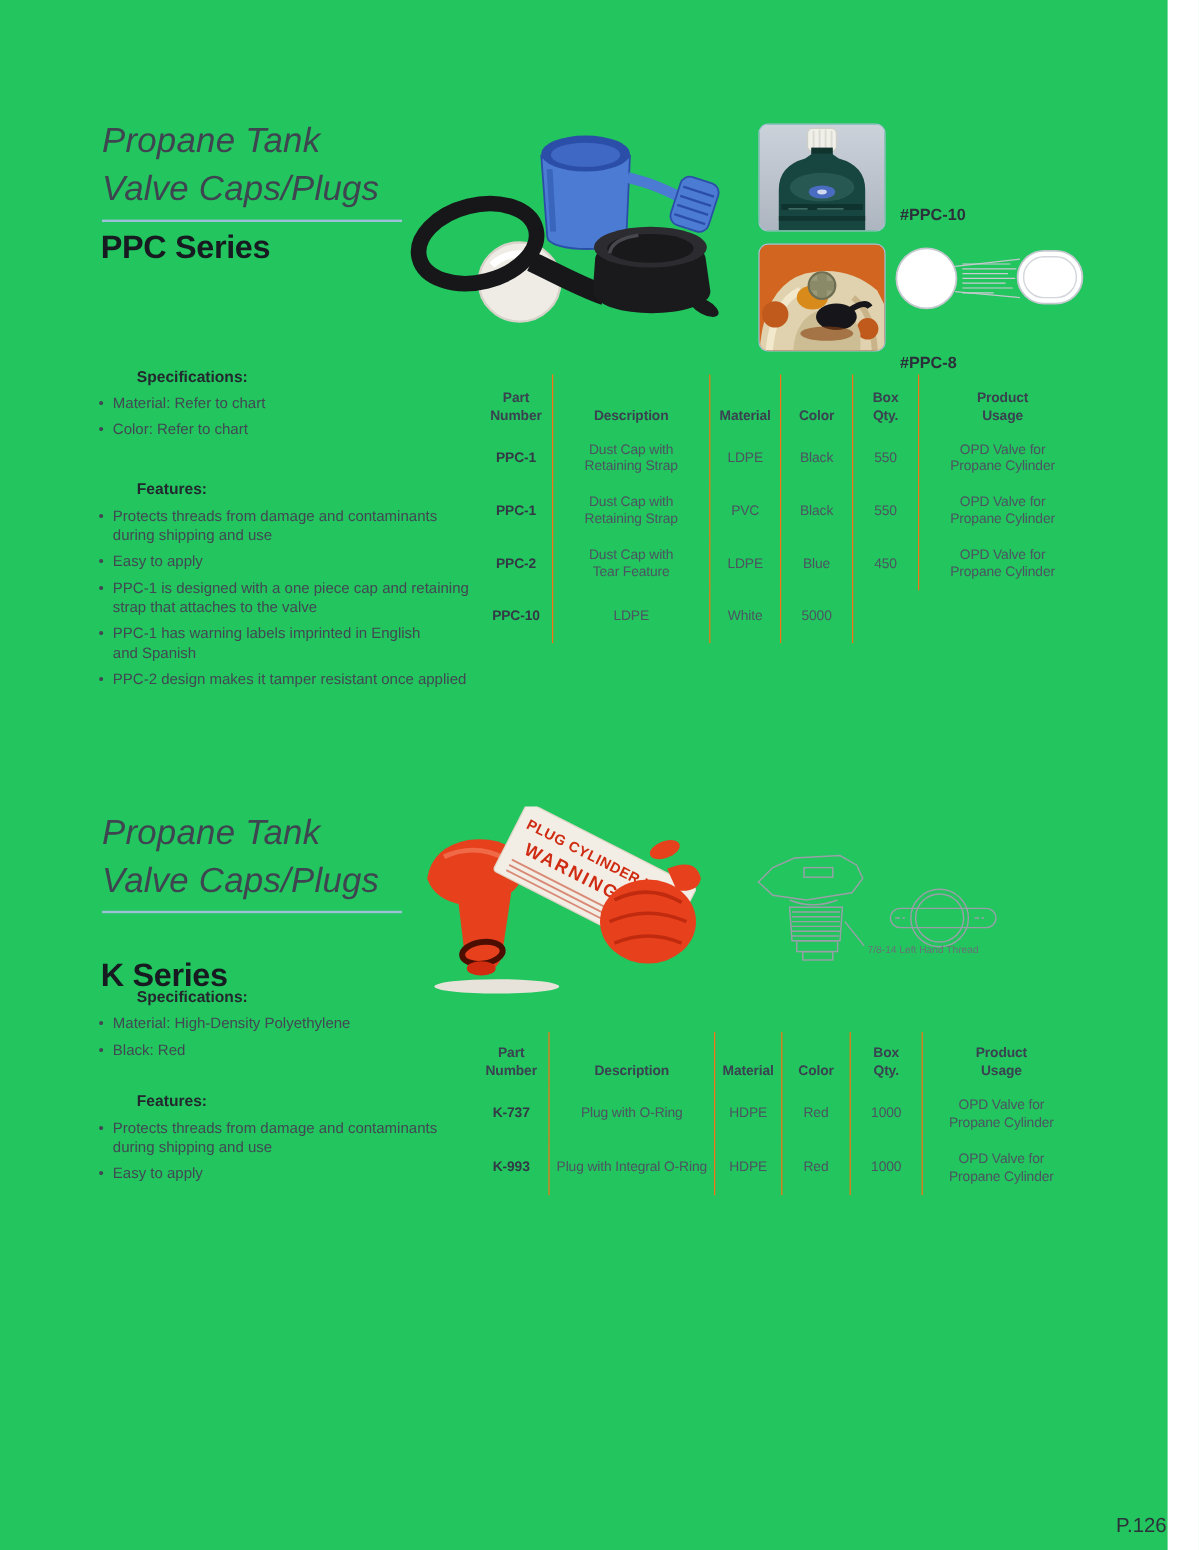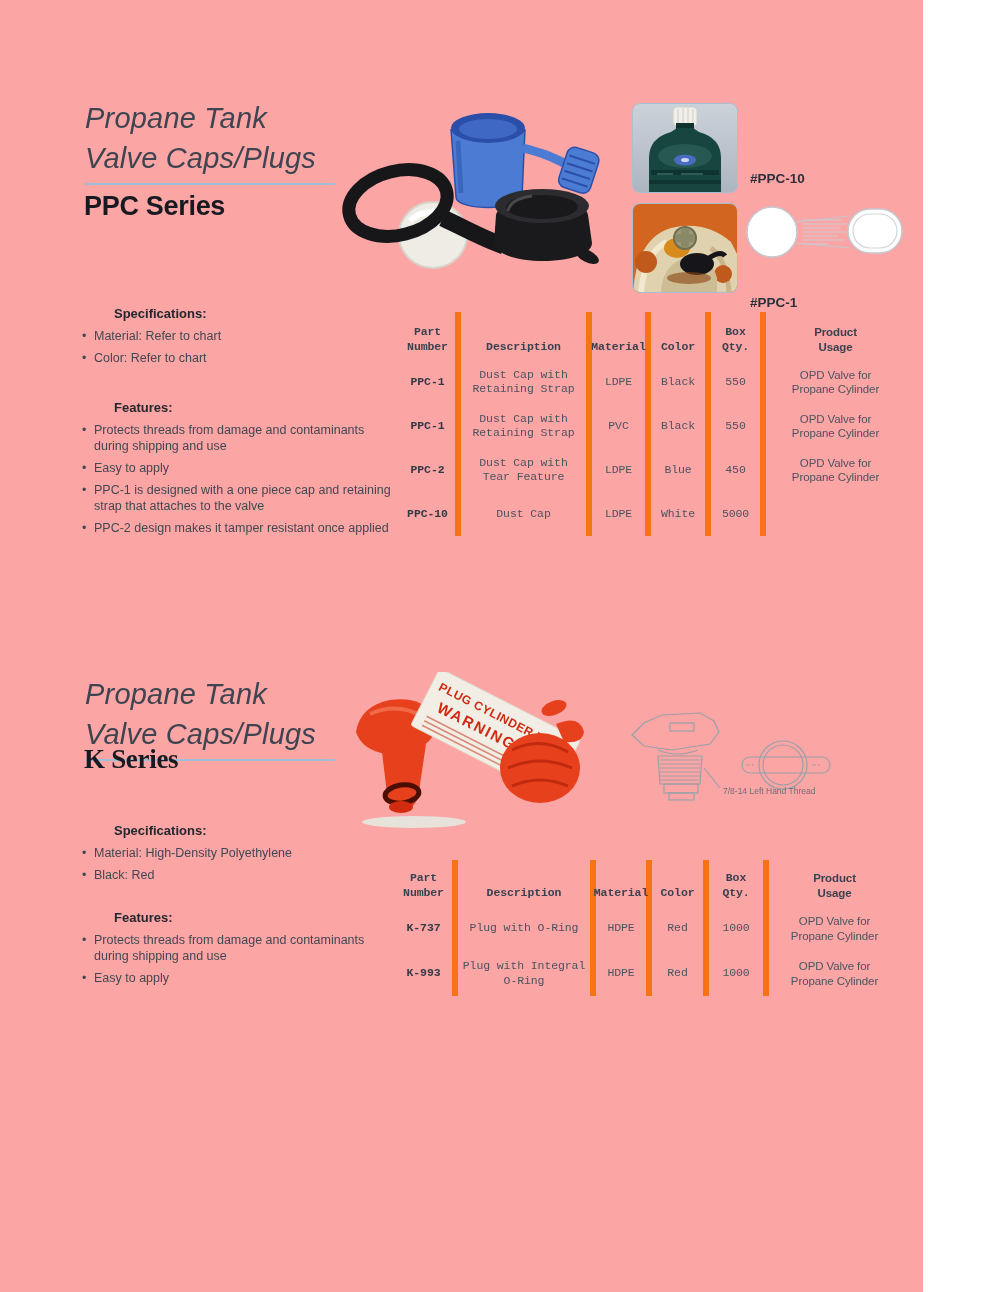--- a/index.html
+++ b/index.html
@@ -1,30 +1,30 @@
 <!DOCTYPE html>
 <html><head>
 <meta charset="utf-8">
 <style>
   html,body{margin:0;padding:0;background:#ffffff;}
   body{font-family:"Liberation Sans",sans-serif;color:#424853;}
-  .page{position:relative;width:903px;height:1292px;background:#fca5a5;overflow:hidden;padding-left:20px;}
+  .page{position:relative;width:973px;height:1292px;background:#22c55e;overflow:hidden;}
   .abs{position:absolute;}
   .title{font-style:italic;font-size:29px;line-height:40px;color:#3e4450;letter-spacing:.2px;}
   .rule{height:2px;background:#9dc0d8;}
   .series{font-size:27px;font-weight:bold;color:#171a20;letter-spacing:-.3px;}
   .blockhead{font-size:13px;font-weight:bold;color:#23272e;margin-bottom:7px;margin-left:32px;}
   .li{position:relative;padding-left:12px;margin-bottom:6px;font-size:12.5px;line-height:16px;color:#424853;white-space:pre-line;}
   .li::before{content:"\2022";position:absolute;left:0;top:0;}
   .photolabel{font-size:13.5px;font-weight:bold;color:#2b303a;margin-top:32px;}
   .photo{border-radius:8px;border:1px solid #a8bfd4;overflow:hidden;}
   .t{display:grid;font-size:11.5px;line-height:14.5px;letter-spacing:-.1px;color:#4d5361;}
   .c{display:flex;align-items:center;justify-content:center;text-align:center;white-space:pre-line;padding:0 3px;}
   .hdr{font-weight:bold;color:#3a4150;align-items:flex-end;padding-bottom:6px;}
-  .sep{border-right:6px solid #f97316;font-family:Liberation Mono, monospace;}
+  .sep{border-right:1px solid #f97316;}
   .part{font-weight:bold;color:#333945;text-align:right;}
   .footer{font-size:17px;color:#2c313a;text-align:center;}
   .artifact{background:#e6d2d2;}
 </style>
 </head>
 <body>
 
 <div class="page">
 
   <div class="abs title" style="left:85px;top:98px;">
@@ -86,21 +86,21 @@
       <path d="M28,88 Q30,60 52,54 Q78,50 84,74 L84,88 Z" fill="#cdbd94"></path>
       <ellipse cx="44" cy="44" rx="13" ry="10" fill="#d88a1a"></ellipse>
       <circle cx="52" cy="34" r="11" fill="#9a9a78" stroke="#6e6e52" stroke-width="2"></circle>
       <rect x="48" y="24" width="8" height="20" rx="2" fill="#8a8a68"></rect>
       <rect x="42" y="30" width="20" height="8" rx="2" fill="#8a8a68"></rect>
       <ellipse cx="64" cy="60" rx="17" ry="11" fill="#16161a"></ellipse>
       <path d="M76,54 Q88,46 92,52" stroke="#16161a" stroke-width="5" fill="none"></path>
       <ellipse cx="56" cy="74" rx="22" ry="6" fill="#8a4312" opacity=".6"></ellipse>
     </svg>
   </div>
-  <div class="abs photolabel" style="left:750px;top:263px;">#PPC-1</div>
+  <div class="abs photolabel" style="left:750px;top:263px;">#PPC-8</div>
 
   <svg class="abs" style="left:744px;top:201px;" width="162" height="62" viewBox="0 0 162 62">
     <circle cx="28" cy="31" r="25" fill="#ffffff" stroke="#c5c8cf" stroke-width="1.5"></circle>
     <path d="M52,21 L106,15 M52,42 L106,47" stroke="#c5c8cf" stroke-width="1"></path>
     <path d="M58,19 L98,19 M58,23 L103,23 M58,27 L96,27 M58,31 L102,31 M58,35 L94,35 M58,39 L100,39 M58,43 L84,43" stroke="#c9ccd2" stroke-width="1"></path>
     <rect x="104" y="8" width="54" height="44" rx="22" fill="#ffffff" stroke="#c5c8cf" stroke-width="1.5"></rect>
     <rect x="109" y="13" width="44" height="34" rx="17" fill="none" stroke="#d3d6db" stroke-width="1.2"></rect>
   </svg>
 
   <div class="abs" style="left:82px;top:306px;width:320px;">
@@ -109,20 +109,22 @@
     <div class="li">Color: Refer to chart</div>
   </div>
 
   <div class="abs" style="left:82px;top:400px;width:330px;">
     <div class="blockhead">Features:</div>
     <div class="li">Protects threads from damage and contaminants
 during shipping and use</div>
     <div class="li">Easy to apply</div>
     <div class="li">PPC-1 is designed with a one piece cap and retaining
 strap that attaches to the valve</div>
+    <div class="li">PPC-1 has warning labels imprinted in English
+and Spanish</div>
     <div class="li">PPC-2 design makes it tamper resistant once applied</div>
   </div>
 
   <div class="abs t" style="left:400px;top:312px;width:505px;grid-template-columns:61px 131px 59px 60px 55px 139px;grid-template-rows:48px 44px 44px 44px 44px;">
     <div class="c hdr sep">Part
 Number</div>
     <div class="c hdr sep">Description</div>
     <div class="c hdr sep">Material</div>
     <div class="c hdr sep">Color</div>
     <div class="c hdr sep">Box
@@ -151,32 +153,31 @@
     <div class="c part sep">PPC-2</div>
     <div class="c sep">Dust Cap with
 Tear Feature</div>
     <div class="c sep">LDPE</div>
     <div class="c sep">Blue</div>
     <div class="c sep">450</div>
     <div class="c">OPD Valve for
 Propane Cylinder</div>
 
     <div class="c part sep">PPC-10</div>
-    <div class="c sep">Dust Cap</div>
     <div class="c sep">LDPE</div>
     <div class="c sep">White</div>
     <div class="c sep">5000</div>
   </div>
 
   <div class="abs title" style="left:85px;top:674px;">
     <div>Propane Tank</div>
     <div>Valve Caps/Plugs</div>
   </div>
   <div class="abs rule" style="left:85px;top:759px;width:250px;"></div>
-  <div class="abs series" style="left:84px;top:744px;font-family:Liberation Serif, serif;">K Series</div>
+  <div class="abs series" style="left:84px;top:798px;">K Series</div>
 
   <svg class="abs" style="left:342px;top:672px;" width="250" height="165" viewBox="0 0 250 165">
     <ellipse cx="72" cy="150" rx="52" ry="6" fill="#e7e3da"></ellipse>
 
     <path d="M14,60 Q18,34 48,28 Q80,24 92,44 Q98,58 86,70 Q70,84 44,82 Q20,78 14,60 Z" fill="#e7401d"></path>
     <path d="M28,42 Q54,30 80,44" stroke="#f06a48" stroke-width="4" fill="none"></path>
     <path d="M40,80 L84,72 L76,126 Q70,140 58,138 L46,130 Z" fill="#e7401d"></path>
     <ellipse cx="60" cy="122" rx="17" ry="9" fill="none" stroke="#4d0e02" stroke-width="5" transform="rotate(-8 60 122)"></ellipse>
     <ellipse cx="59" cy="135" rx="12" ry="6" fill="#d12c10"></ellipse>
 

